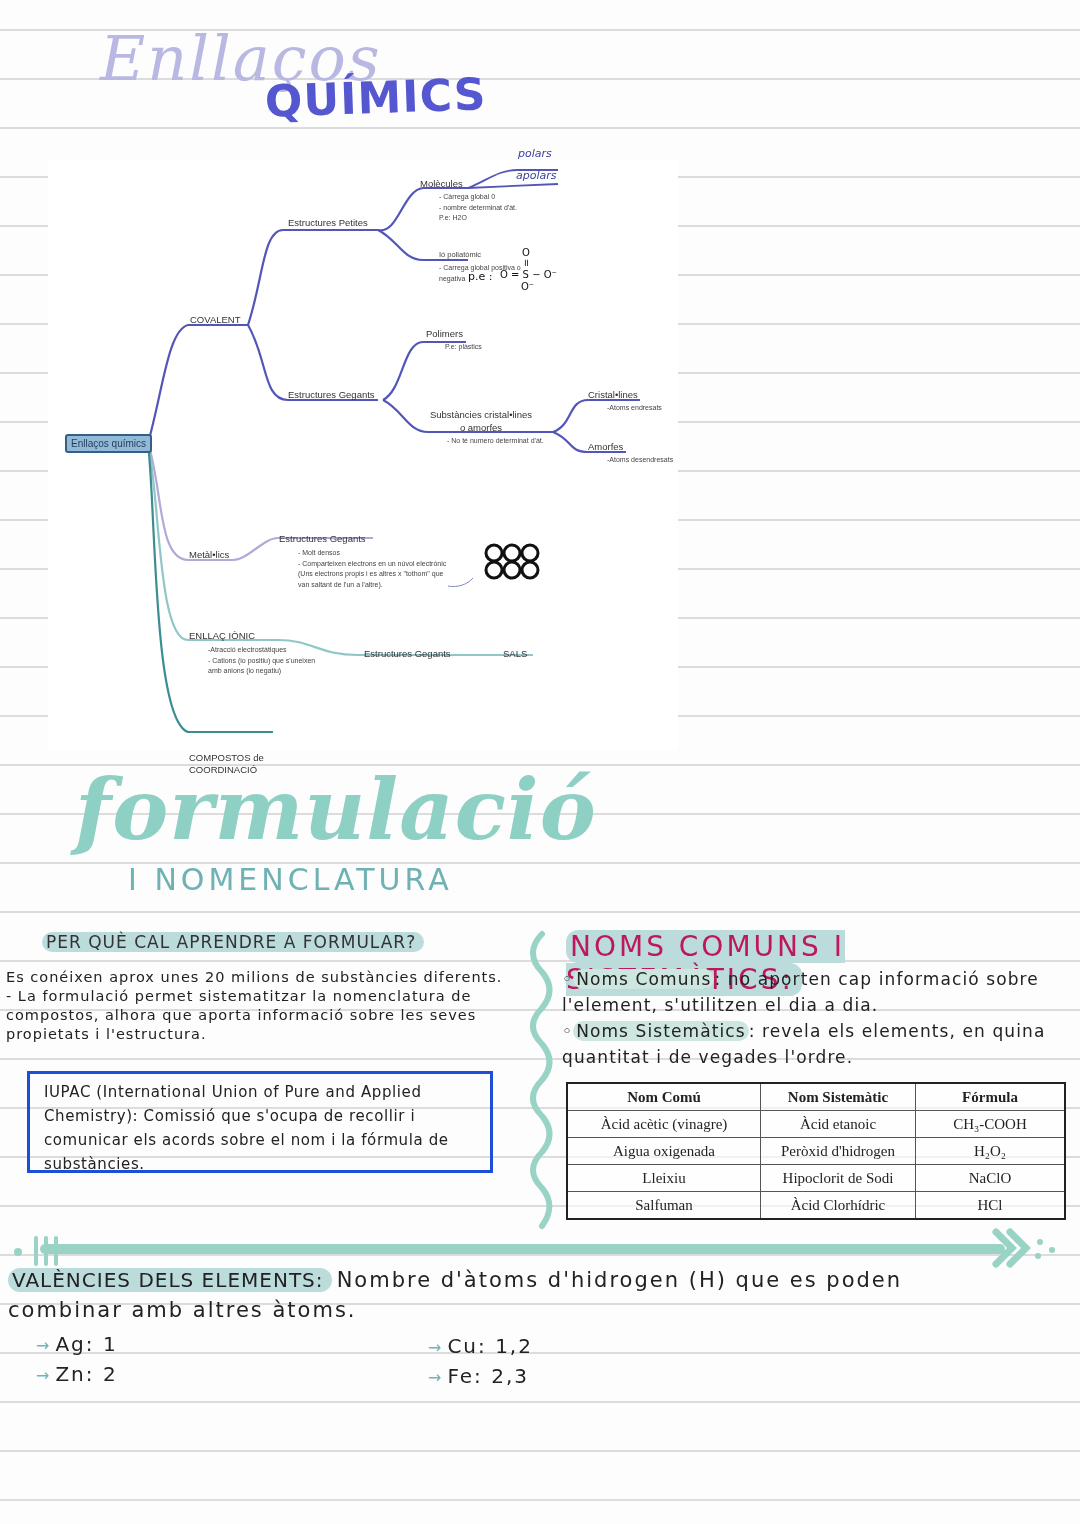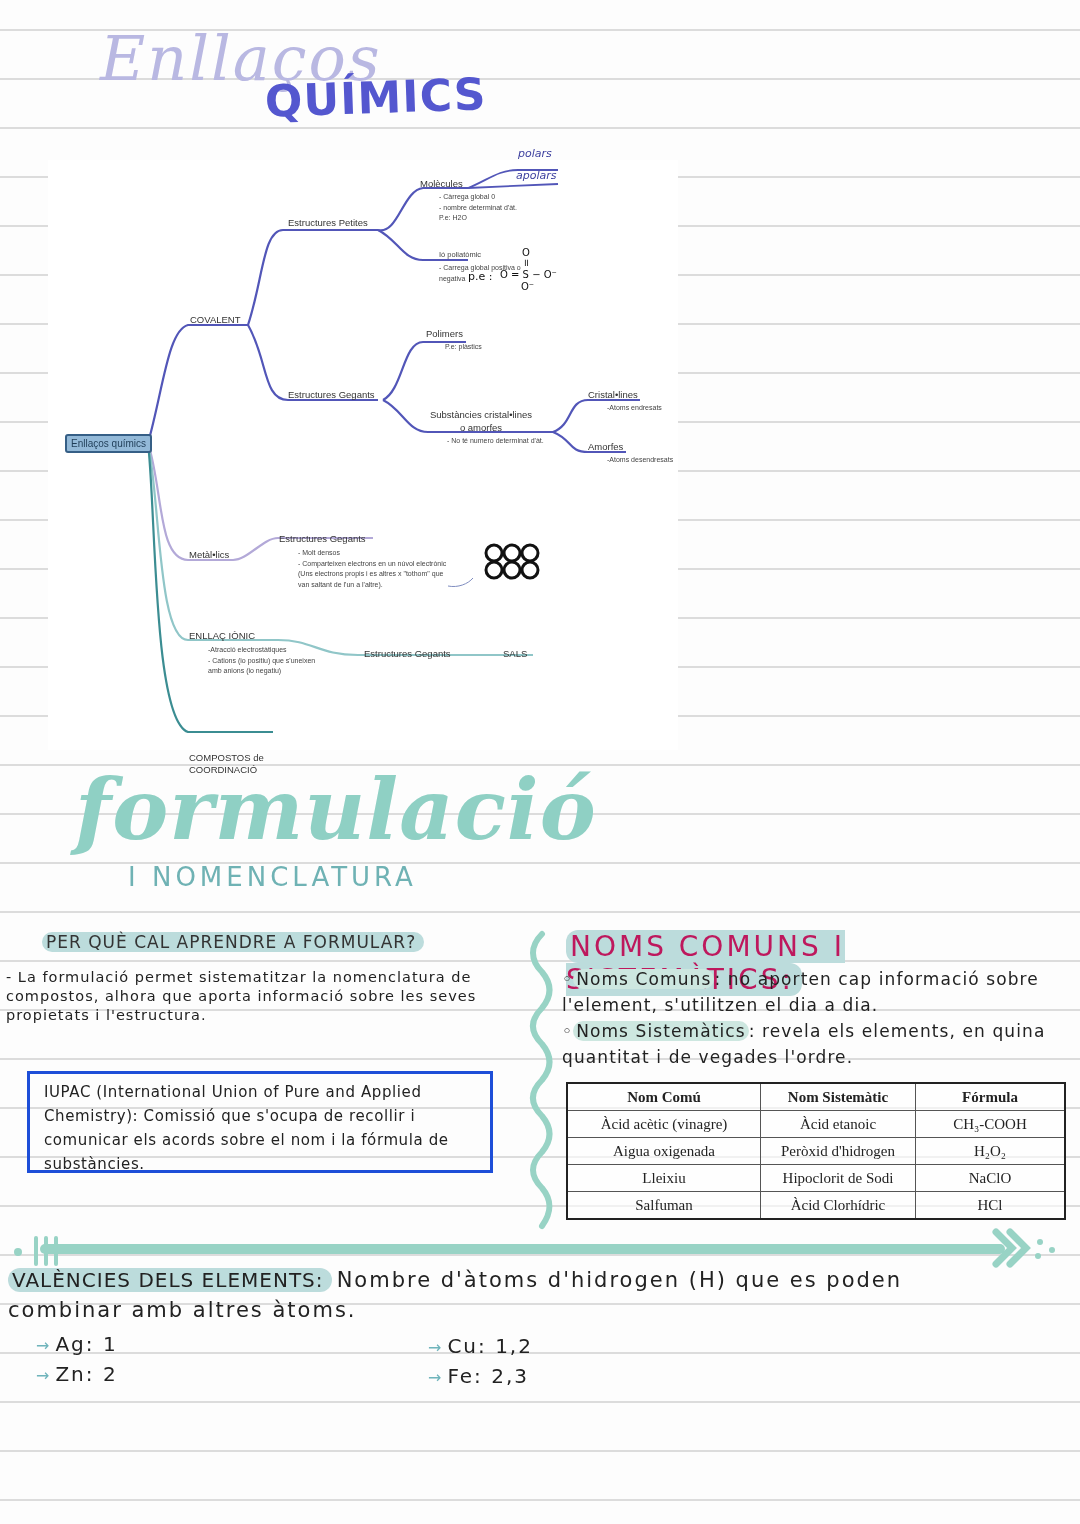--- a/index.html
+++ b/index.html
@@ -28,21 +28,21 @@
   .mm { position:absolute; font-size:9.5px; color:#333; white-space:nowrap; }
   .mm.small { font-size:7px; color:#444; line-height:10.5px;padding-left:19px; }
   .mm-root {
     position:absolute; left:17px; top:274px; padding:2px 4px; font-size:10px;
     color:#1f3d57; background:#93b9d8; border:2px solid #365f86; border-radius:3px;
   }
   .hw-blue { position:absolute; font-family:"DejaVu Sans", sans-serif; font-size:11px; color:#3c3f9e; font-style:italic; }
 
   
   .form-script { left:75px; top:760px; font-family:"DejaVu Serif", serif; font-style:italic; font-weight:bold; font-size:84px; color:#8fd0c4; letter-spacing:1px; }
-  .form-sub { left:128px; top:862px; font-family:"DejaVu Sans", sans-serif; font-size:26px; color:#6fb2b4; letter-spacing:4px; }
+  .form-sub { left:128px; top:862px; font-family:"DejaVu Sans", sans-serif; font-size:30px; color:#6fb2b4; letter-spacing:4px; }
 
   .hl-heading {
     background:#bcdcdc; border-radius:12px; padding:0 8px 0 4px;
   }
   .q-heading { left:6px; top:932px; font-size:17px; color:#333; letter-spacing:1px;margin-left:36px; }
   .body-text { font-size:14.5px; color:#222; letter-spacing:1px; line-height:19px; }
 
   .iupac-box {
     left:27px; top:1071px; width:466px; height:102px; border:3px solid #1d4ed8;
     padding:6px 14px; box-sizing:border-box; font-size:15px; line-height:24px; color:#222; letter-spacing:0.6px;
@@ -183,20 +183,21 @@
   </div>
 </div>
 
 <div class="abs form-script">formulació</div>
 <div class="abs form-sub">I NOMENCLATURA</div>
 
 <div class="abs q-heading hand">
   <span class="hl-heading">PER QUÈ CAL APRENDRE A FORMULAR?</span>
 </div>
 <div class="abs body-text hand" style="left:6px;top:968px;width:520px;">
+  <div>Es conéixen aprox unes 20 milions de substàncies diferents.</div>
   <div>- La formulació permet sistematitzar la nomenclatura de compostos, alhora que aporta informació sobre les seves propietats i l'estructura.</div>
 </div>
 
 <div class="abs iupac-box hand">IUPAC (International Union of Pure and Applied Chemistry): Comissió que s'ocupa de recollir i comunicar els acords sobre el nom i la fórmula de substàncies.</div>
 
 <svg class="abs wavy" width="26" height="300">
   <path d="M14,4 C2,16 2,30 14,42 C24,54 24,66 14,78 C2,90 2,102 14,114 C24,126 24,138 14,150 C2,162 2,174 14,186 C24,198 24,210 14,222 C2,234 2,246 14,258 C24,270 24,282 14,296" fill="none" stroke="#98d3c5" stroke-width="6" stroke-linecap="round"></path>
 </svg>
 
 <div class="abs noms-heading hand">

